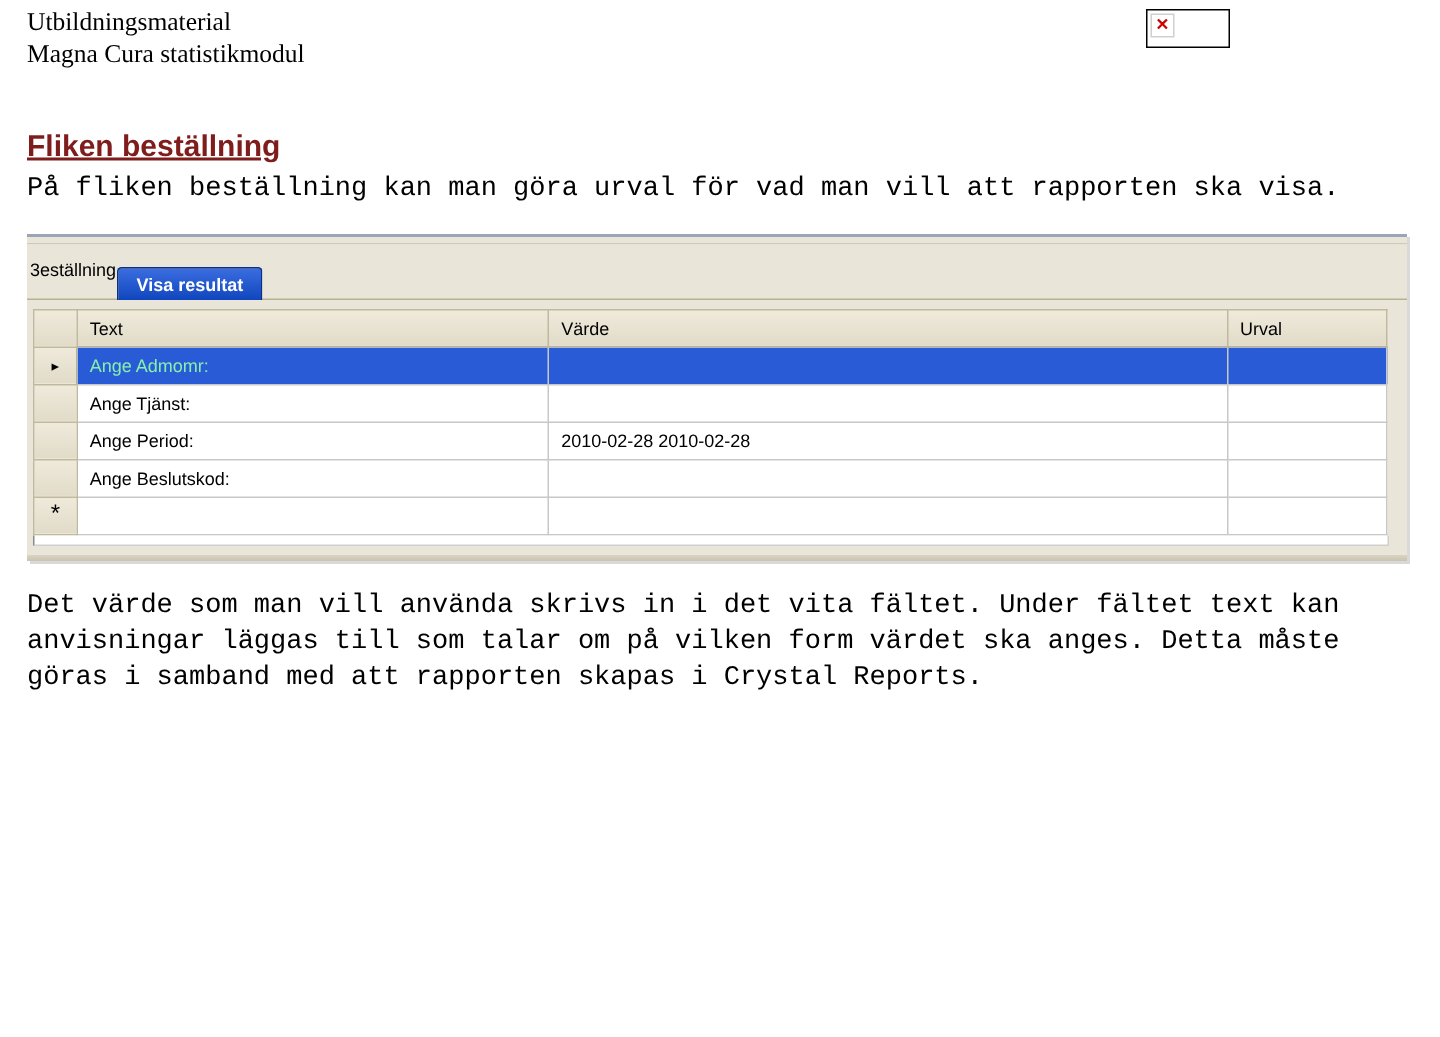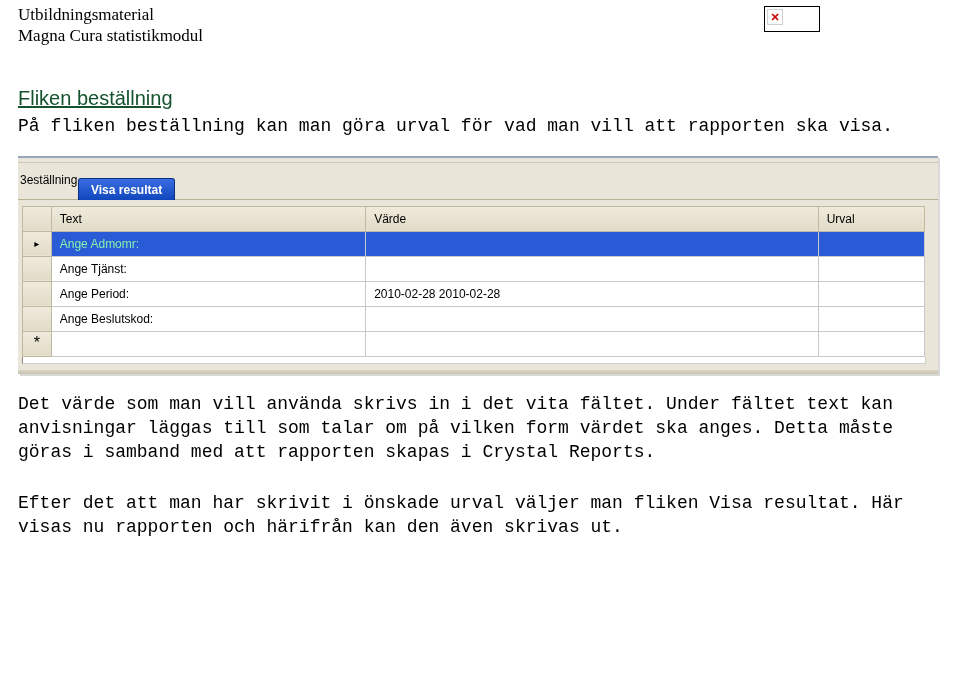--- a/index.html
+++ b/index.html
@@ -44,23 +44,23 @@
     color: #cc0000;
     font-weight: bold;
     font-size: 11px;
     line-height: 1;
   }
   .spacer-sm { height: 30px; }
 
   .h-blue {
     font-family: Verdana, Arial, sans-serif;
     font-size: 20px;
-    font-weight: normal;
+    font-weight: bold;
     text-decoration: underline;
-    color: #14532d;
+    color: #7f1d1d;
     margin: 10px 0 4px 0;
   }
   .body-text {
     font-family: Liberation Mono, monospace;
     font-size: 18px;
     line-height: 1.35;
     color: #000;
     margin: 0 0 8px 0;
   }
   .screenshot-wrap {
@@ -279,15 +279,14 @@
         <div class="grid-bottom-gap"></div>
       </div>
       <div class="win-shadow-r"></div>
     </div>
   </div>
 
   <p class="body-text">Det värde som man vill använda skrivs in i det vita fältet. Under fältet text kan anvisningar läggas till som talar om på vilken form värdet ska anges. Detta måste göras i samband med att rapporten skapas i Crystal Reports.</p>
 
   <div style="height:18px"></div>
 
-  <p class="body-text">Efter det att man har skrivit i önskade urval väljer man fliken Visa resultat. Här visas nu rapporten och härifrån kan den även skrivas ut.</p>
 
 </div>
 
 </body></html>

